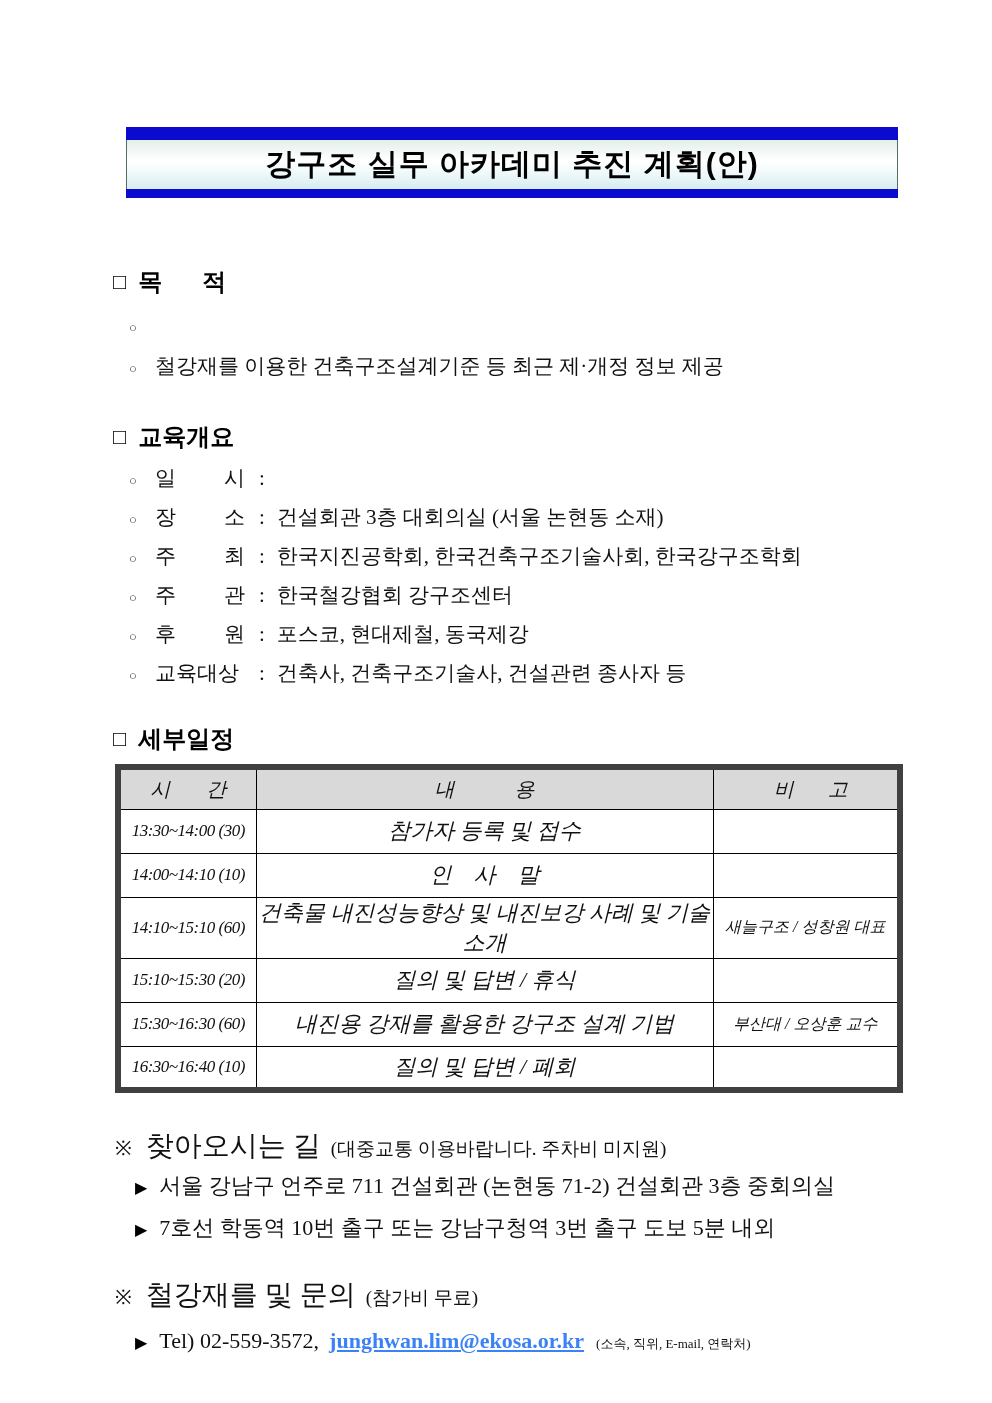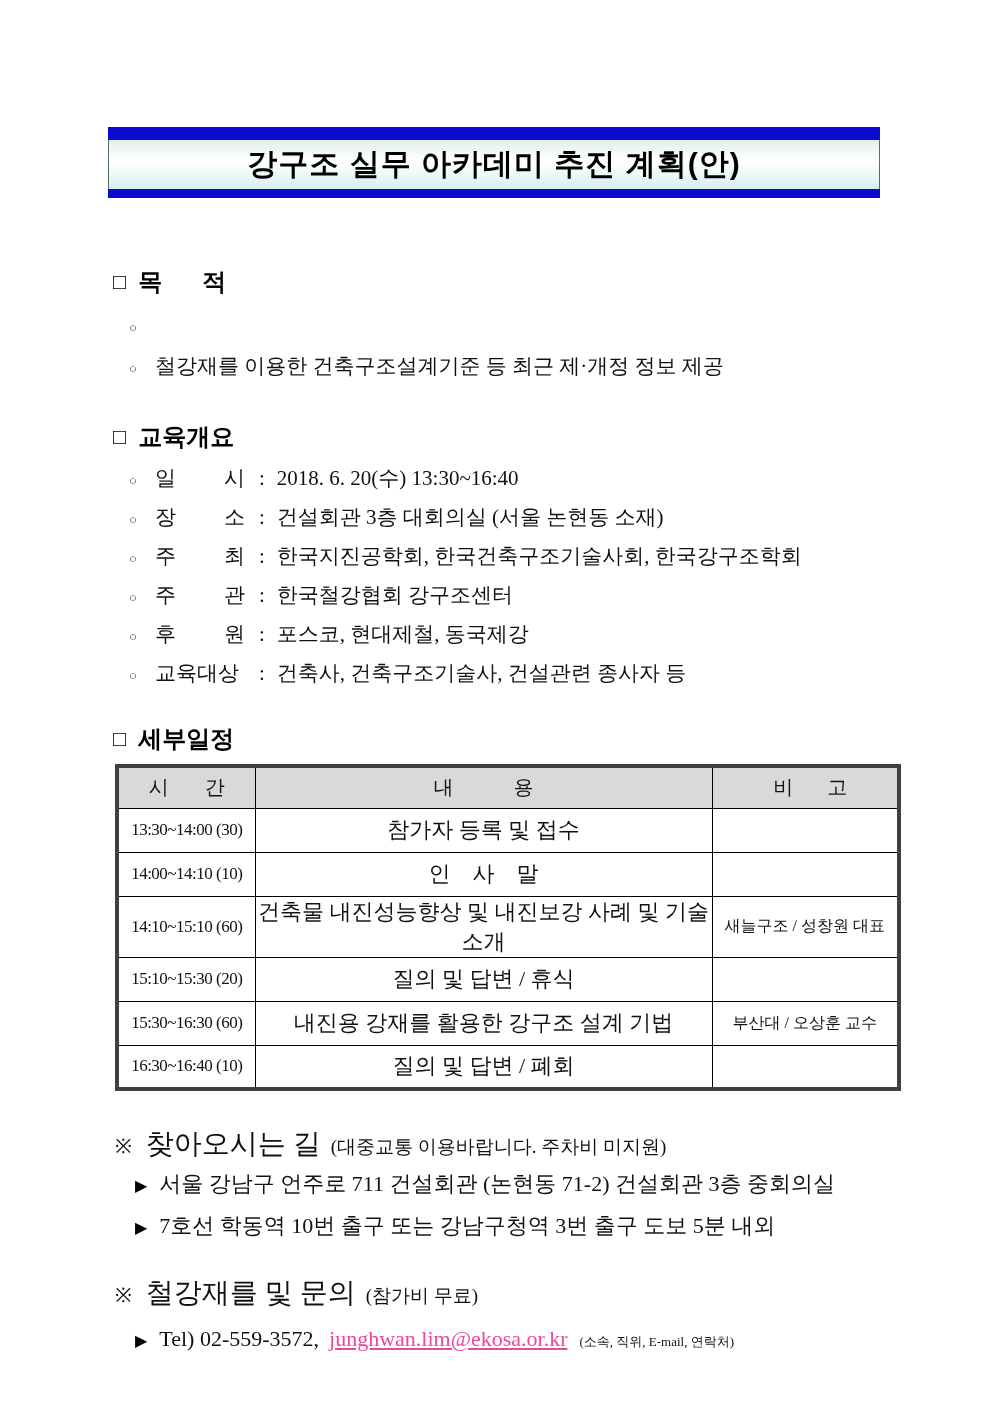--- a/index.html
+++ b/index.html
@@ -4,21 +4,21 @@
 <style>
   * { margin:0; padding:0; box-sizing:border-box; }
   html,body { background:#ffffff; }
   body {
     width:992px; height:1403px;
     font-family:"Liberation Serif","DejaVu Serif",serif;
     color:#111; position:relative; overflow:hidden;
   }
 
   
-  .banner { position:absolute; left:84px; top:127px; width:796px;padding-left:24px; }
+  .banner { position:absolute; left:102px; top:127px; width:796px;padding-left:24px; }
   .banner .bar-top   { height:13px; background:#0b0bcf; }
   .banner .bar-bottom{ height:9px;  background:#0b0bcf; }
   .banner .body{
     height:49px;
     border-left:1px solid #5a6a6a; border-right:1px solid #5a6a6a;
     background:linear-gradient(180deg,#e3efe9 0%,#ffffff 42%,#f4fbfb 60%,#d6edf2 100%);
     display:flex; align-items:center; justify-content:center;
   }
   .banner .title{
     font-family:"Liberation Sans","DejaVu Sans",sans-serif;
@@ -46,21 +46,22 @@
   .ov-list{ margin:8px 0 0 16px; }
   .ov-line{ display:flex; align-items:baseline; line-height:37px; font-size:21px; }
   .ov-line .dot{ font-size:13px; width:26px; color:#222; }
   .ov-label{ display:inline-block; width:90px; text-align-last:justify; }
   .ov-colon{ margin:0 12px 0 14px; }
 
   
   table.schedule{
     margin:10px 0 0 2px; width:782px;
     border-collapse:collapse; table-layout:fixed;
-    border:4px solid #404040;
+    border:6px solid #404040;
+    font-style:italic;
   }
   table.schedule col.c-time{ width:138px; }
   table.schedule col.c-content{ width:457px; }
   table.schedule col.c-note{ width:187px; }
   table.schedule th, table.schedule td{
     border:1px solid #000; text-align:center; vertical-align:middle;
   }
   table.schedule thead th{
     background:#d9d9d9; height:42px; font-weight:normal; font-size:20px;
   }
@@ -77,21 +78,21 @@
   .note-block{ margin-left:2px; }
   .nb-directions{ margin-top:36px; }
   .nb-contact{ margin-top:28px; }
   .note-head{ display:flex; align-items:baseline; line-height:34px; }
   .note-head .mark{ font-size:20px; margin-right:14px; }
   .note-head .head-text{ font-size:28px; }
   .note-head .head-sub{ font-size:19px; margin-left:10px; }
   .arrow-line{ display:flex; align-items:baseline; line-height:40px; margin-left:20px; font-size:22px; }
   .arrow-line .arr{ font-size:16px; margin-right:12px; color:#000; }
   .contact-line{ margin-top:4px; line-height:44px; }
-  .email-link{ color:#ec4899; text-decoration:underline; cursor:pointer; }
+  .email-link{ color:#3b82f6; text-decoration:underline; cursor:pointer;font-weight:bold; }
   .contact-suffix{ font-size:13px; }
 </style>
 </head>
 <body>
 
 <div class="banner">
   <div class="bar-top"></div>
   <div class="body">
     <span class="title">강구조 실무 아카데미 추진 계획(안)</span>
   </div>
@@ -119,21 +120,20 @@
   <div class="sec-overview">
     <div class="sec-heading">
       <span class="box">□</span>
       <span>교육개요</span>
     </div>
     <div class="ov-list">
       <div class="ov-line">
         <span class="dot">○</span>
         <span class="ov-label">일 시</span>
         <span class="ov-colon">:</span>
-        <span>2018. 6. 20(수) 13:30~16:40</span>
       </div>
       <div class="ov-line">
         <span class="dot">○</span>
         <span class="ov-label">장 소</span>
         <span class="ov-colon">:</span>
         <span>건설회관 3층 대회의실 (서울 논현동 소재)</span>
       </div>
       <div class="ov-line">
         <span class="dot">○</span>
         <span class="ov-label">주 최</span>

